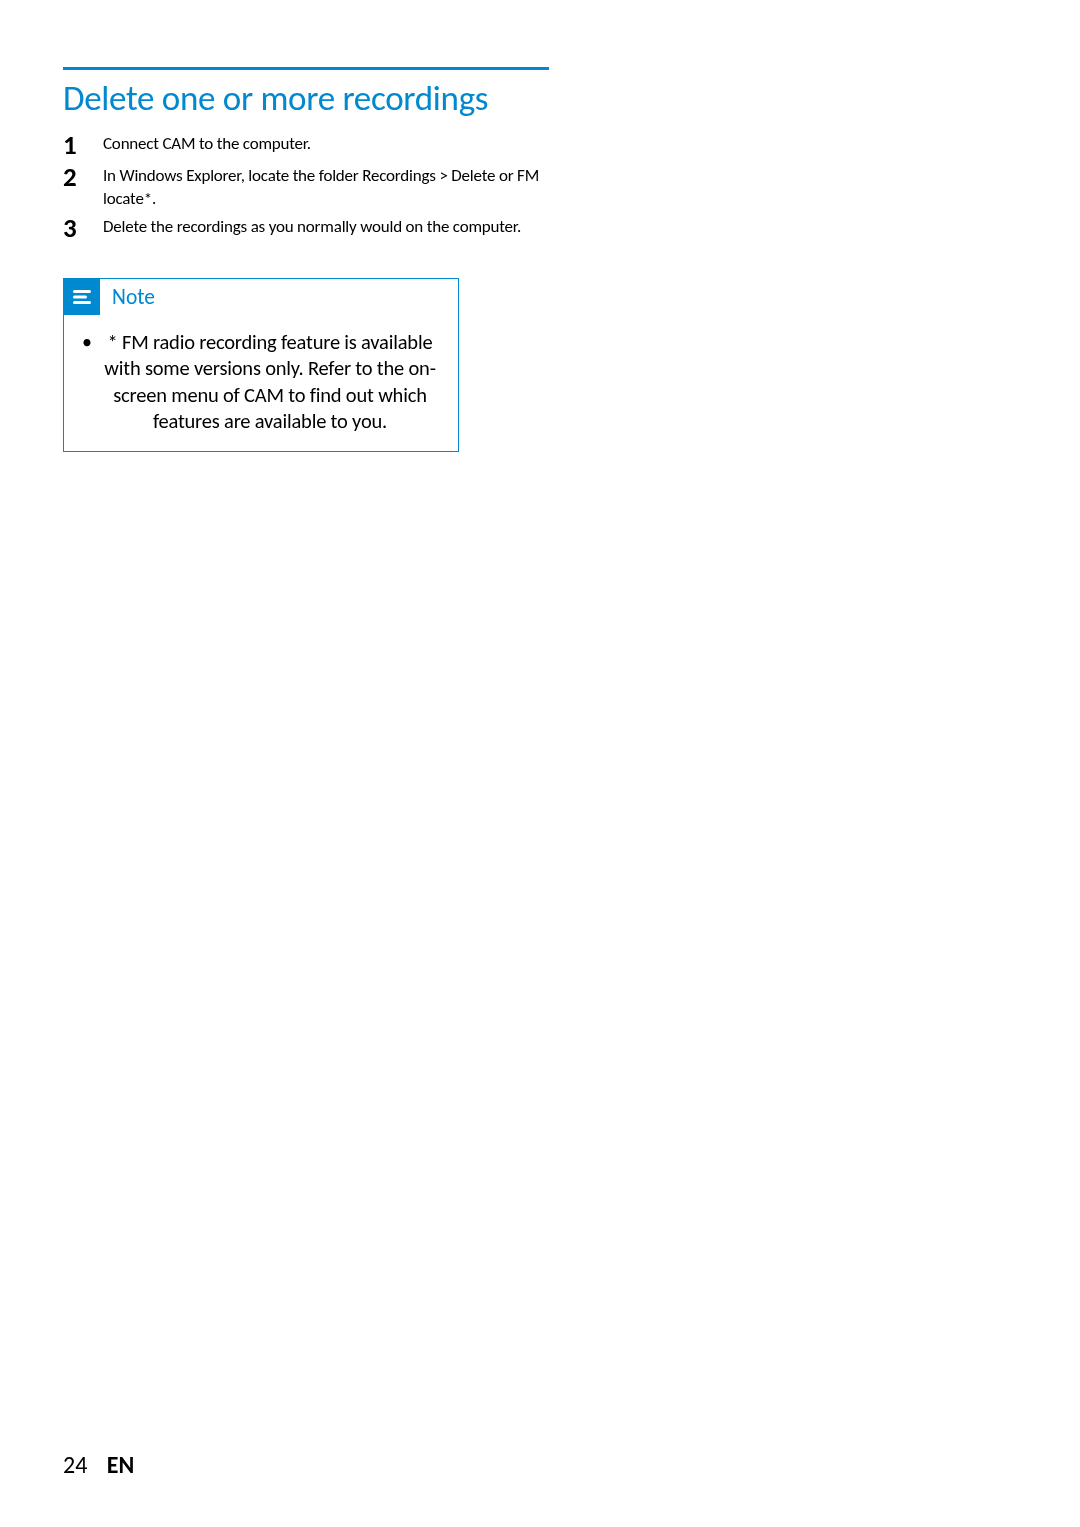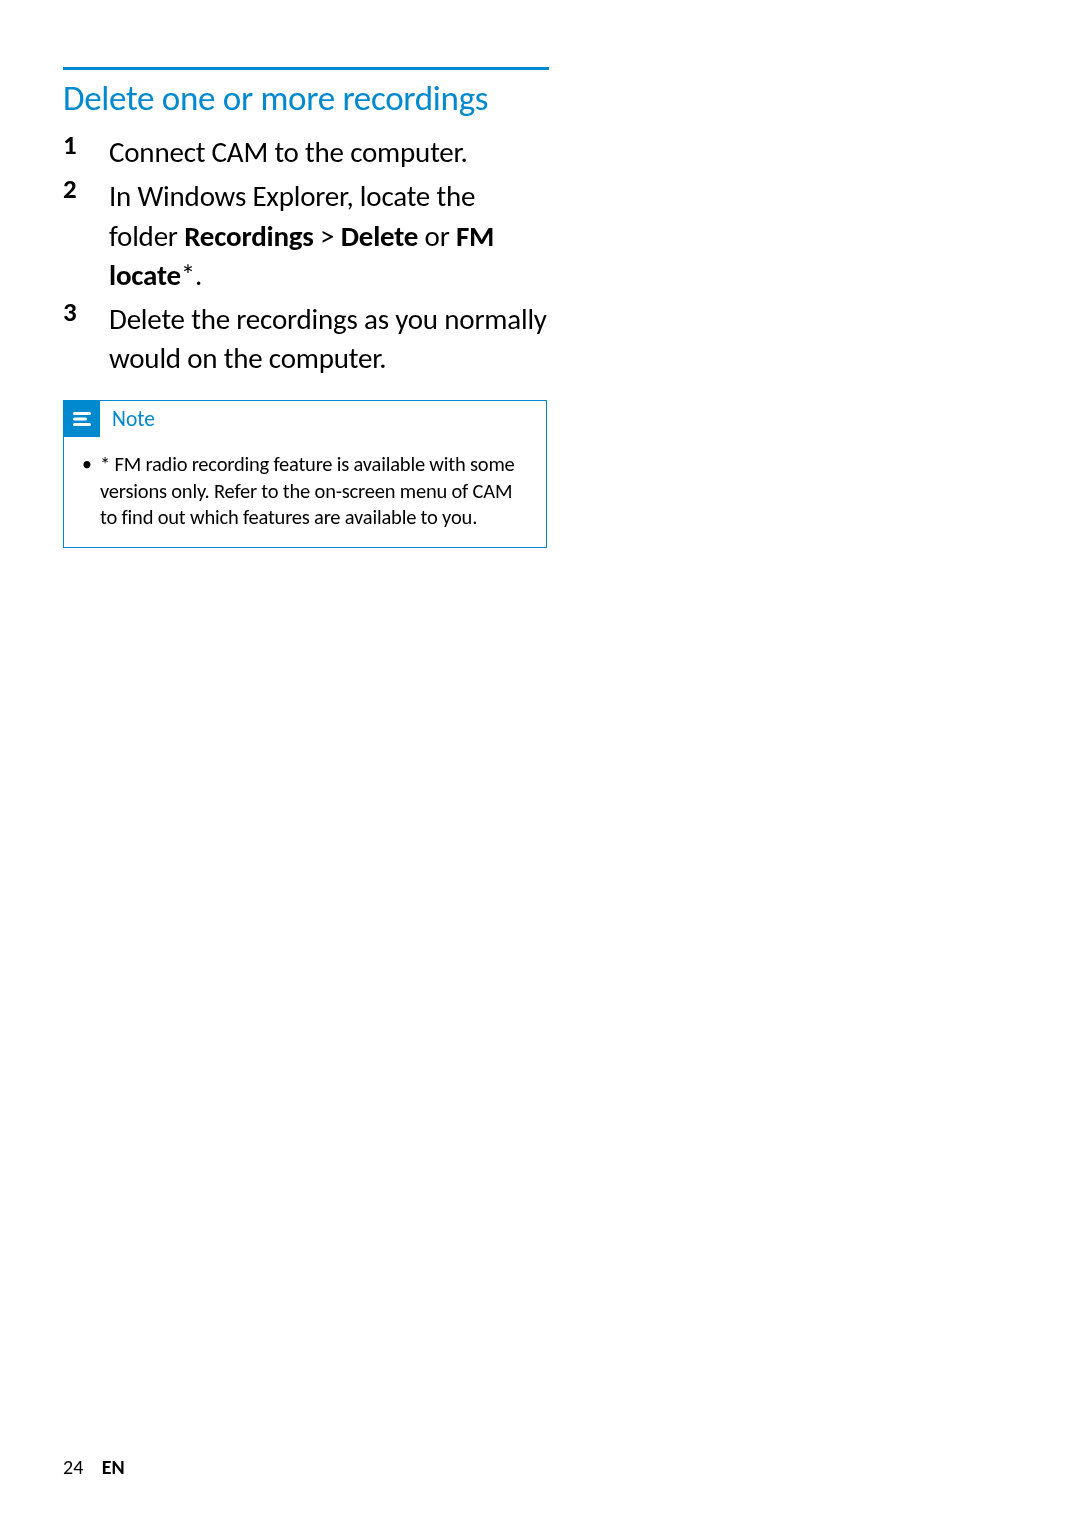--- a/index.html
+++ b/index.html
@@ -52,33 +52,32 @@
     }
     .step-num {
       font-size: 27px;
       font-weight: 600;
       width: 40px;
       flex-shrink: 0;
       line-height: 1.1;
       padding-top: 0px;
     }
     .step-text {
-      font-size: 29px;
+      font-size: 17px;
       line-height: 1.35;
       letter-spacing: -0.2px;
       padding-top: 3px;
-      margin-left: 6px;
     }
     .step-text .b {
-      font-weight: 700;
+      font-weight: 400;
     }
     .note-block {
-      margin-top: 22px;
+      margin-top: 35px;
       border: 1px solid #0089cf;
-      width: 484px;
+      width: 396px;
     }
     .note-header {
       display: flex;
       align-items: center;
       padding: 0;
     }
     .note-icon-box {
       width: 36px;
       height: 36px;
       background: #0089cf;
@@ -107,26 +106,27 @@
     .note-bullet-dot {
       width: 18px;
       flex-shrink: 0;
       font-size: 20px;
       line-height: 1.3;
     }
     .note-bullet-text {
       font-size: 20.5px;
       line-height: 1.3;
       letter-spacing: -0.2px;
+      text-align: center;
     }
     .page-footer {
       position: absolute;
       left: 63px;
       bottom: 48px;
-      font-size: 20px;
+      font-size: 24px;
     }
     .page-footer .pn {
       margin-right: 14px;
     }
     .page-footer .lang {
       font-weight: 600;
     }
   </style>
 </head>
 <body>

